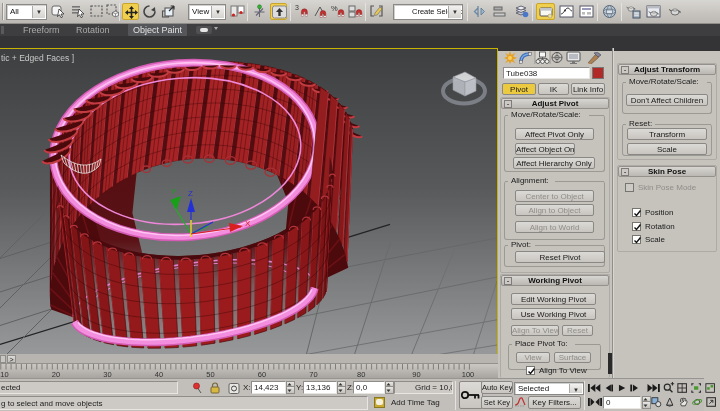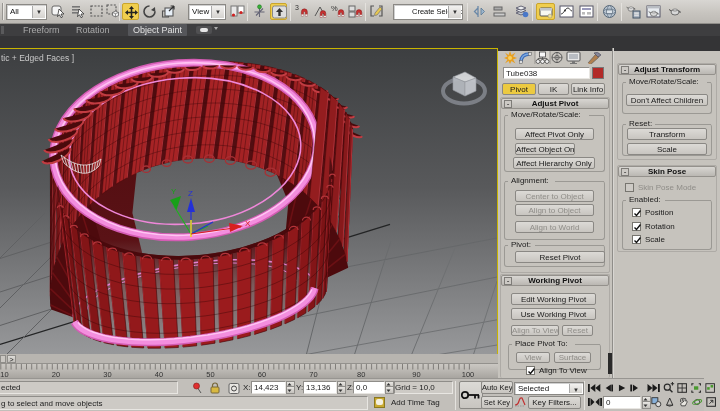--- a/index.html
+++ b/index.html
@@ -707,25 +707,20 @@
       <span class="lg">Reset:</span>
       <span class="tl" style="width:3px"></span>
       <span class="tr" style="width:56px"></span>
     </div>
     <div class="btn" style="left:129px;top:80px;width:80px;height:12px;line-height:11px">Transform</div>
     <div class="btn" style="left:129px;top:94.5px;width:80px;height:12px;line-height:11px">Scale</div>
     <div class="rollbox" style="left:119px;top:117px;width:100px;height:87px"></div>
     <div class="roll" style="left:120px;top:118px;width:98px;line-height:10px"><span class="mm">-</span>Skin Pose</div>
     <div class="cb" style="left:127px;top:135px;background:#cdcac5"></div>
     <div class="cblab" style="left:140px;top:135px;color:#8f8d88">Skin Pose Mode</div>
-    <div class="fs" style="left:124px;top:152px;width:90px;height:50px">
-      <span class="lg">Enabled:</span>
-      <span class="tl" style="width:3px"></span>
-      <span class="tr" style="width:46px"></span>
-    </div>
     <div class="cb" style="left:134px;top:160px;background:#fff">
       <svg width="9" height="9" viewBox="0 0 9 9">
         <path d="M1.5 4.5 L3.5 6.5 L7.5 1.5" fill="none" stroke="#111" stroke-width="1.4"></path>
       </svg>
     </div>
     <div class="cblab" style="left:147px;top:160px;color:#1a1a1a">Position</div>
     <div class="cb" style="left:134px;top:173.5px;background:#fff">
       <svg width="9" height="9" viewBox="0 0 9 9">
         <path d="M1.5 4.5 L3.5 6.5 L7.5 1.5" fill="none" stroke="#111" stroke-width="1.4"></path>
       </svg>
@@ -875,21 +870,21 @@
       <path d="M3.5 2 L5.5 4.5 L1.5 4.5 Z" fill="#333"></path>
       <path d="M3.5 11 L1.5 8.5 L5.5 8.5 Z" fill="#333"></path>
     </svg>
     <div class="lbl" style="left:347px;top:4px">Z:</div>
     <div class="sunk white" style="left:353px;top:2px;width:32px;height:13px;line-height:12px;padding-left:2px">0,0</div>
     <div class="spin" style="left:385px;top:2px"></div>
     <svg width="7" height="13" viewBox="0 0 7 13" style="position:absolute;left:385px;top:2px">
       <path d="M3.5 2 L5.5 4.5 L1.5 4.5 Z" fill="#333"></path>
       <path d="M3.5 11 L1.5 8.5 L5.5 8.5 Z" fill="#333"></path>
     </svg>
-    <div class="sunk" style="left:394px;top:2px;width:59px;height:13px;line-height:12px;padding-left:0">Grid = 10,0</div>
+    <div class="sunk" style="left:394px;top:2px;width:59px;height:13px;line-height:12px;padding-left:20px">Grid = 10,0</div>
     <div class="sunk" style="left:-2px;top:17px;width:370px;height:14px;line-height:13px;padding-left:2px">g to select and move objects</div>
     <div class="ab" style="left:374px;top:18px;width:11px;height:11px;background:#c8a830;border:1px solid #8a7820"></div>
     <div class="ab" style="left:376px;top:20px;width:7px;height:6px;background:#f4f0e0;border-radius:2px"></div>
     <div class="lbl" style="left:391px;top:19px">Add Time Tag</div>
     <div class="ab" style="left:455px;top:2px;width:1px;height:29px;background:#979591;border-right:1px solid #e4e2de"></div>
     <div class="btn" style="left:459px;top:2px;width:24px;height:28px"></div>
     <svg width="20" height="12" viewBox="0 0 20 12" style="position:absolute;left:461px;top:10px">
       <circle cx="4" cy="6" r="3.2" fill="none" stroke="#111" stroke-width="1.8"></circle>
       <line x1="7.2" y1="6" x2="18" y2="6" stroke="#111" stroke-width="1.8"></line>
       <line x1="14" y1="6" x2="14" y2="9.5" stroke="#111" stroke-width="1.8"></line>

